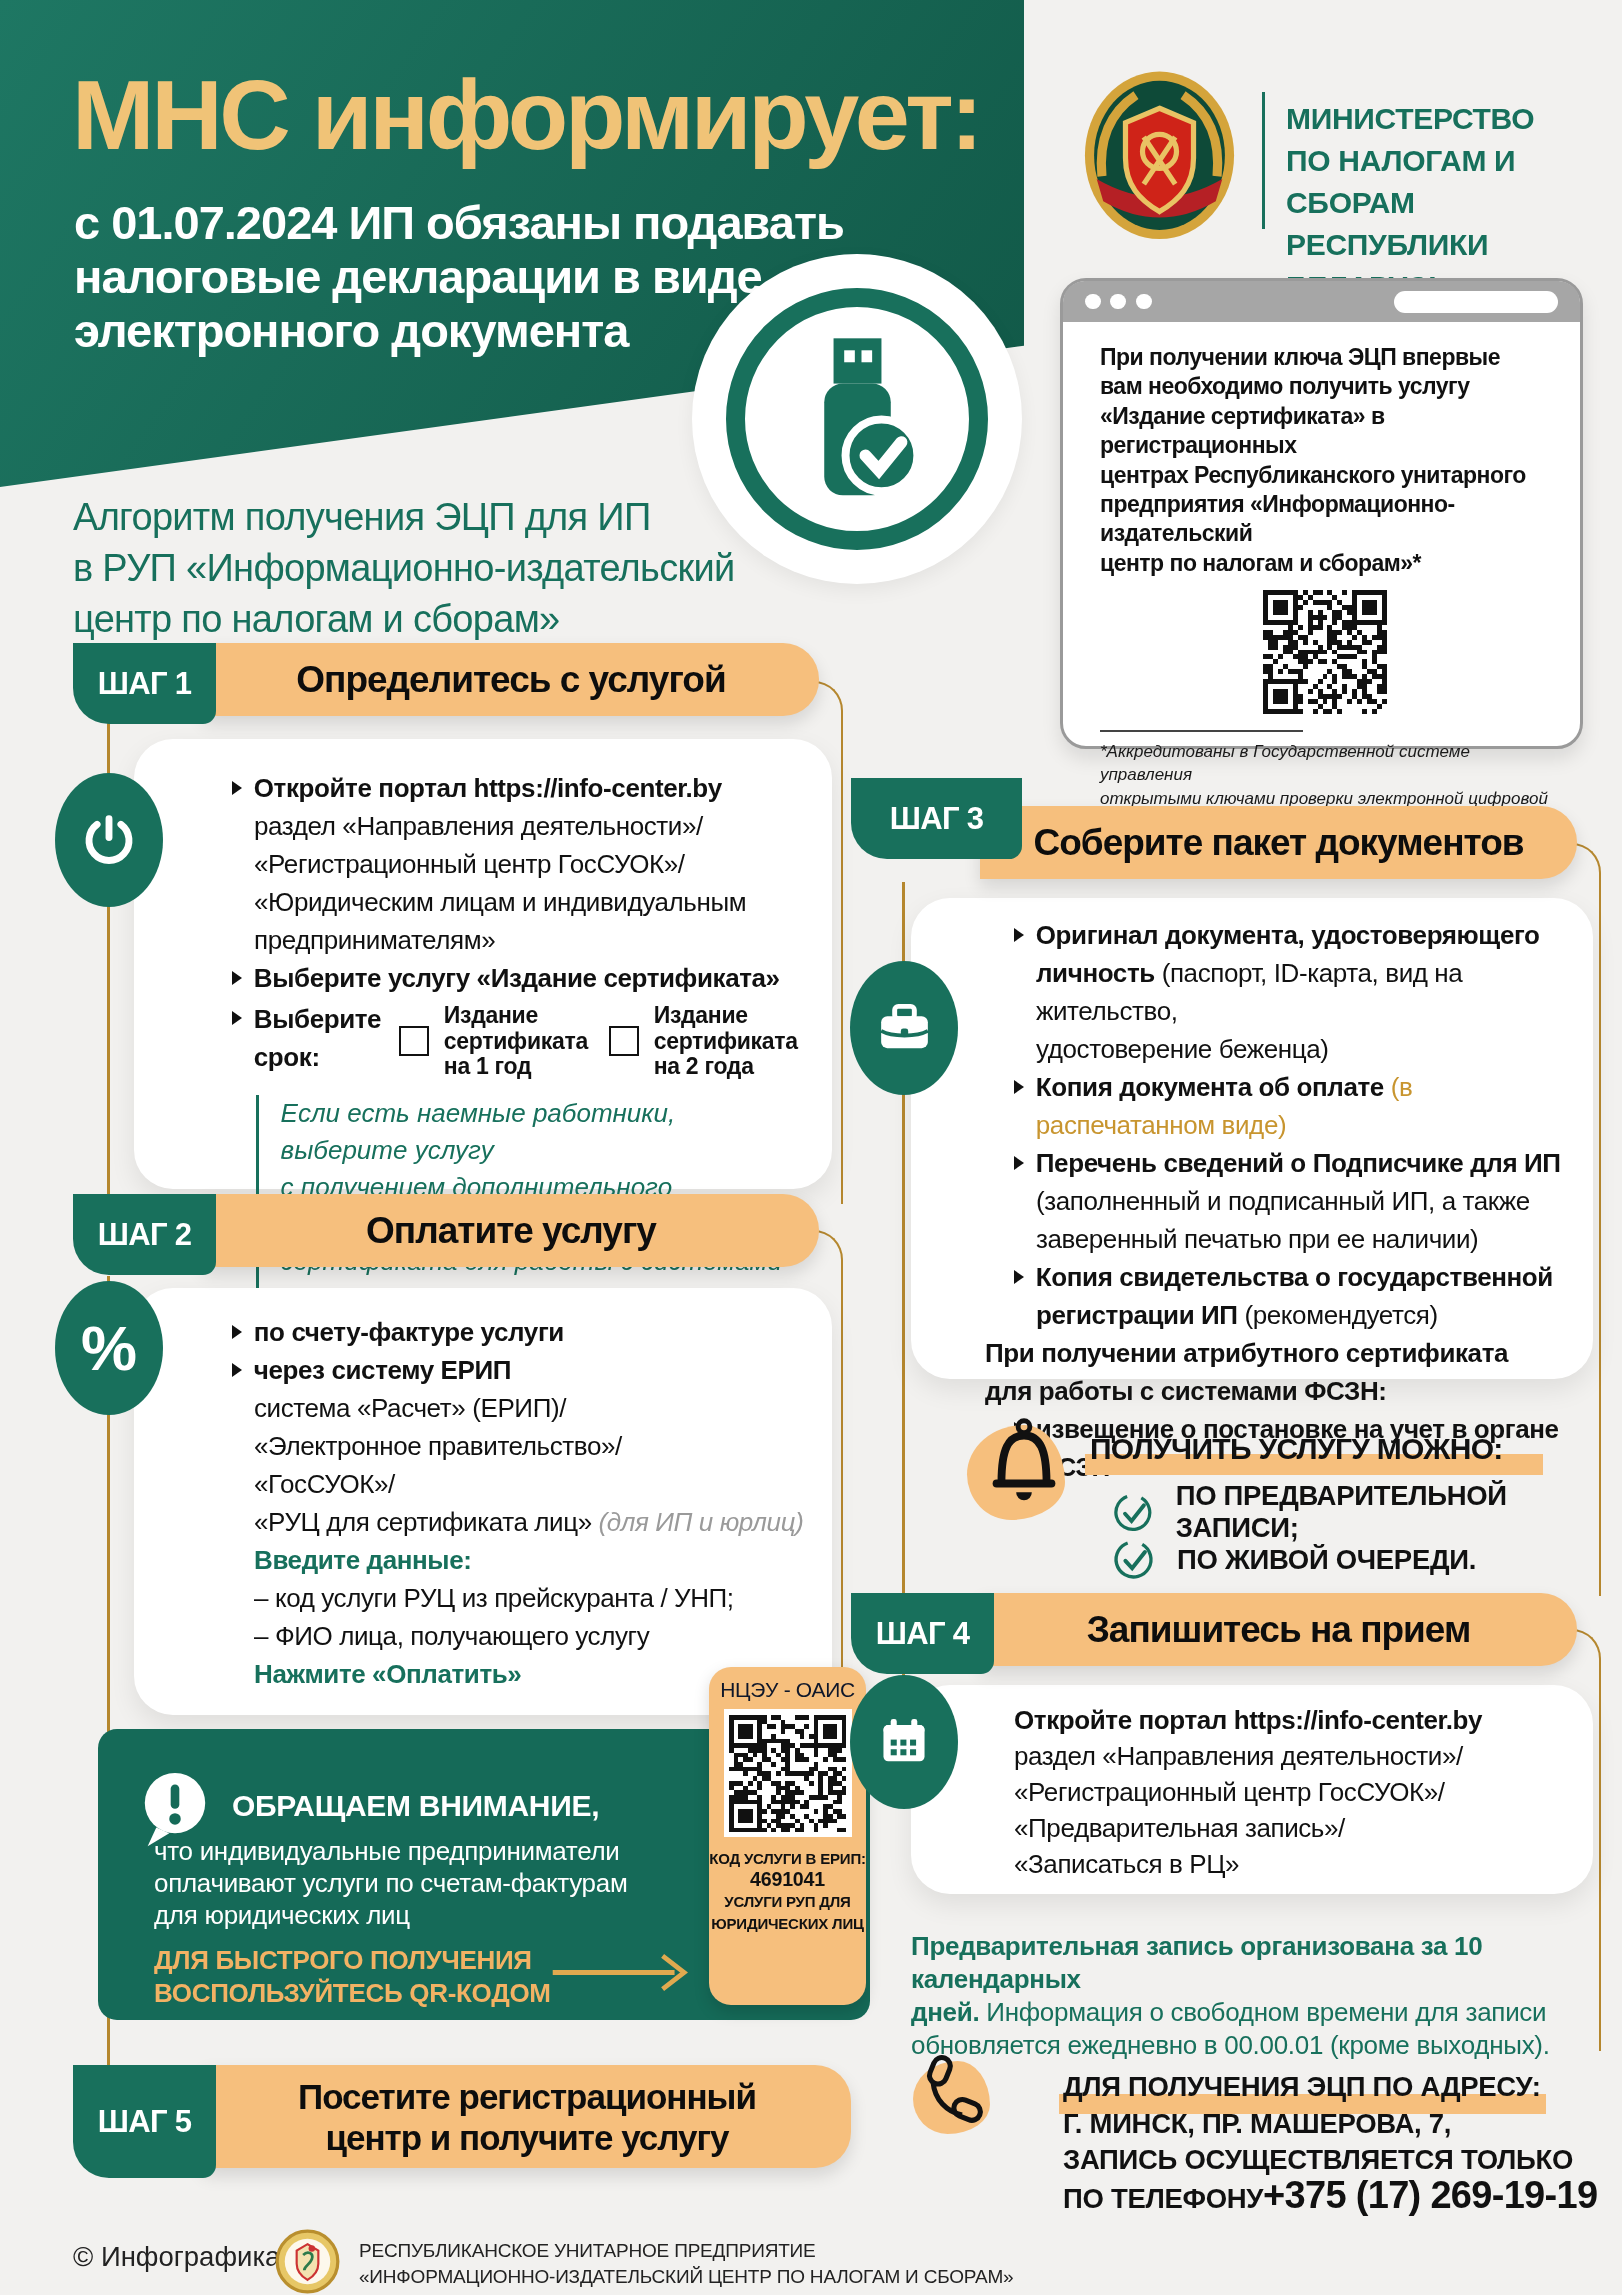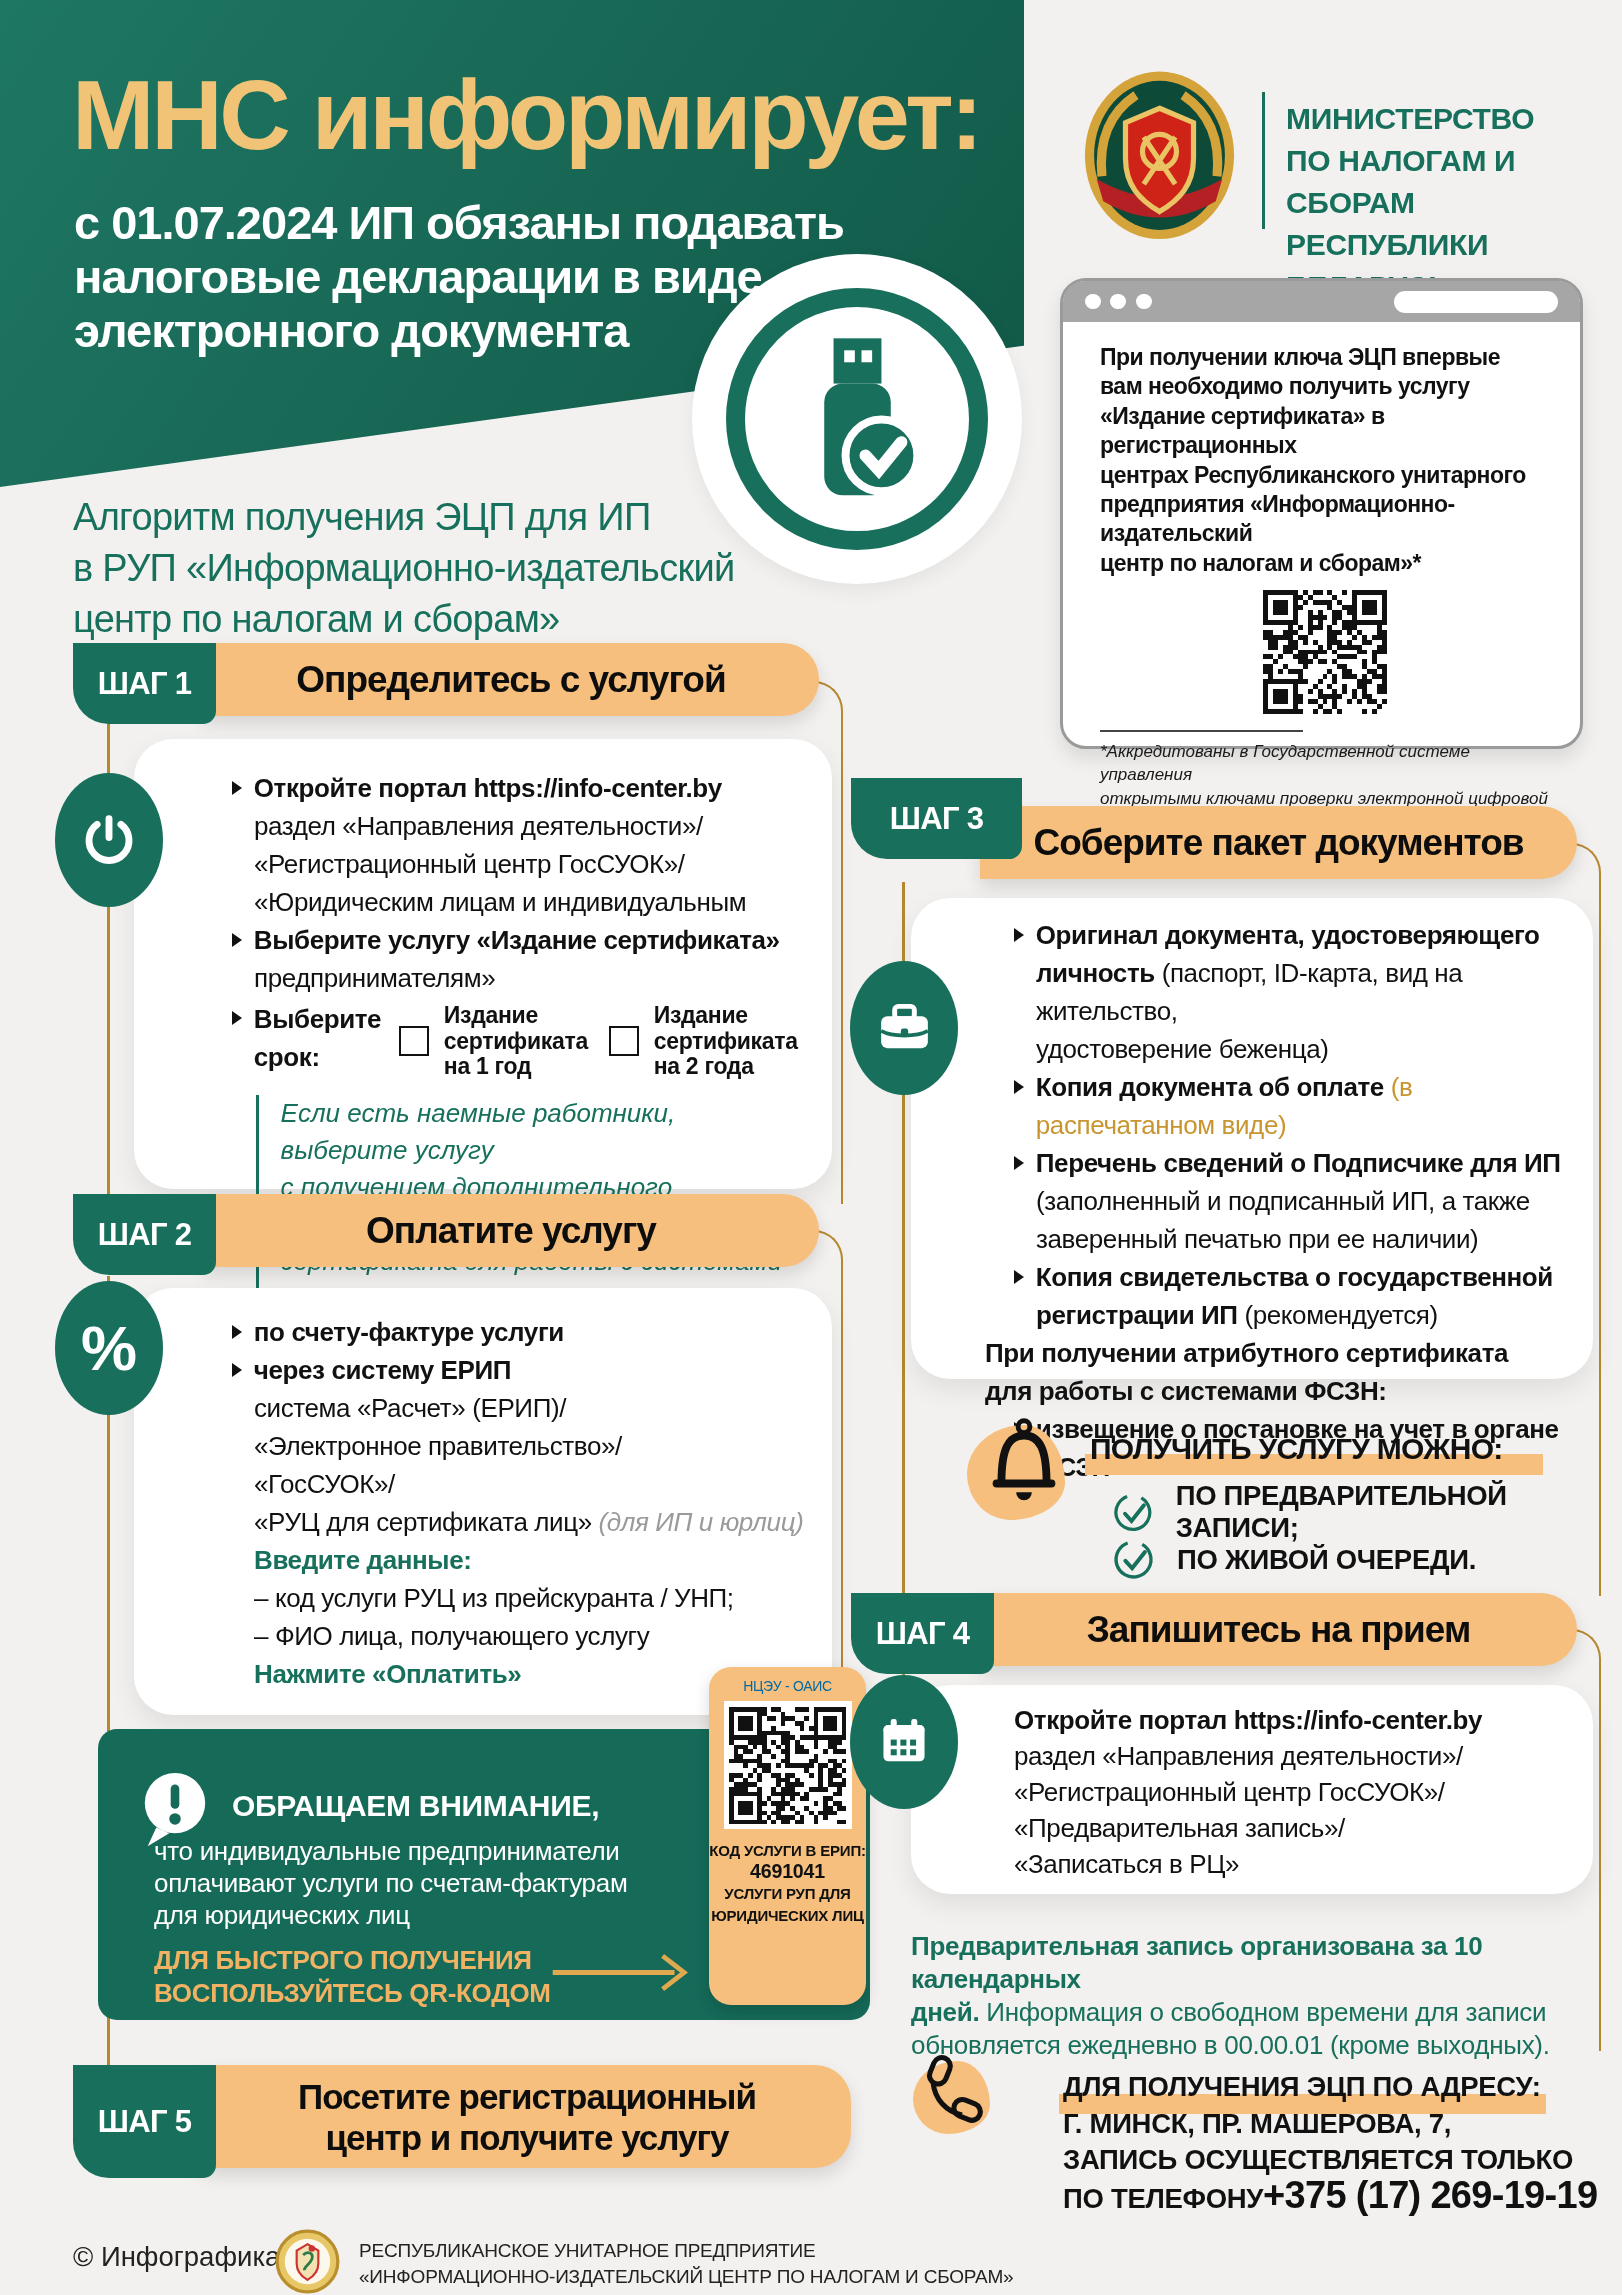--- a/index.html
+++ b/index.html
@@ -60,21 +60,21 @@
 
   .note{margin:15.7px 0 0 23.6px;border-left:3.9px solid #17705c;padding-left:22px;font-style:italic;color:#17705c;font-size:26px;line-height:37px}
 
   
   .panel{position:absolute;left:98px;top:1729px;width:772px;height:291px;background:#156a58;border-radius:19px;z-index:2;color:#fff}
   .panel-title{position:absolute;left:134px;top:60px;font-size:30px;font-weight:bold;letter-spacing:-0.3px}
   .panel-body{position:absolute;left:56px;top:106px;font-size:26px;line-height:32px;letter-spacing:-0.3px}
   .panel-cta{position:absolute;left:56px;top:215px;font-size:26px;font-weight:bold;color:#f2b264;line-height:33px;letter-spacing:-0.3px}
 
   .eripcard{position:absolute;left:709px;top:1667px;width:157px;height:338px;background:#f6bf7d;border-radius:22px;z-index:3;display:flex;flex-direction:column;align-items:center;padding-top:10.5px;box-shadow:0 6.5px 15.7px rgba(0,0,0,.15)}
-  .erip-top{font-size:14px;letter-spacing:-0.3px;color:#0369a1}
+  .erip-top{font-size:21px;letter-spacing:-0.3px;color:#0f172a}
   .qrbox{width:128px;height:128px;background:#fff;margin-top:7.9px;padding:5.2px}
   .erip-txt{margin-top:10.5px;text-align:center;font-size:15px;font-weight:bold;line-height:21.6px;letter-spacing:-0.2px;color:#111}
 
   
   .blob{position:absolute;background:#f6bf7d;border-radius:58% 42% 55% 45%/52% 60% 40% 48%;z-index:1}
   .bell-title{position:absolute;left:1090px;top:1432px;font-size:30px;font-weight:bold;letter-spacing:-0.7px;z-index:2}
   .hl{position:absolute;background:#f6bf7d;z-index:1}
   .chk-item{position:absolute;display:flex;align-items:center;gap:22px;font-size:27.5px;font-weight:bold;letter-spacing:-0.3px;z-index:2}
 
   .prebook{position:absolute;left:911px;top:1930px;width:707px;font-size:26px;line-height:33px;color:#17705c;letter-spacing:-0.3px}
@@ -492,25 +492,25 @@
       <span>Определитесь с услугой</span>
     </div>
   <div class="card" style="left:134px;top:739px;width:698px;height:450px;padding:30px 23.6px 0 98px">
     <div class="tl bl">
         <span class="tri"></span>
         <span class="bold">Откройте портал https://info-center.by</span>
       </div>
     <div class="tl cl">раздел «Направления деятельности»/</div>
     <div class="tl cl">«Регистрационный центр ГосСУОК»/</div>
     <div class="tl cl">«Юридическим лицам и индивидуальным</div>
+    <div class="tl cl">предпринимателям»</div>
     <div class="tl bl">
         <span class="tri"></span>
         <span class="bold">Выберите услугу «Издание сертификата»</span>
       </div>
-    <div class="tl cl">предпринимателям»</div>
     <div class="tl bl srok">
       <span class="tri"></span>
         <span class="bold">Выберите срок:</span>
       <div class="srok-opts">
         <div class="opt">
             <span class="cb"></span>
             <span>Издание сертификата на 1 год</span>
           </div>
         <div class="opt">
             <span class="cb"></span>

